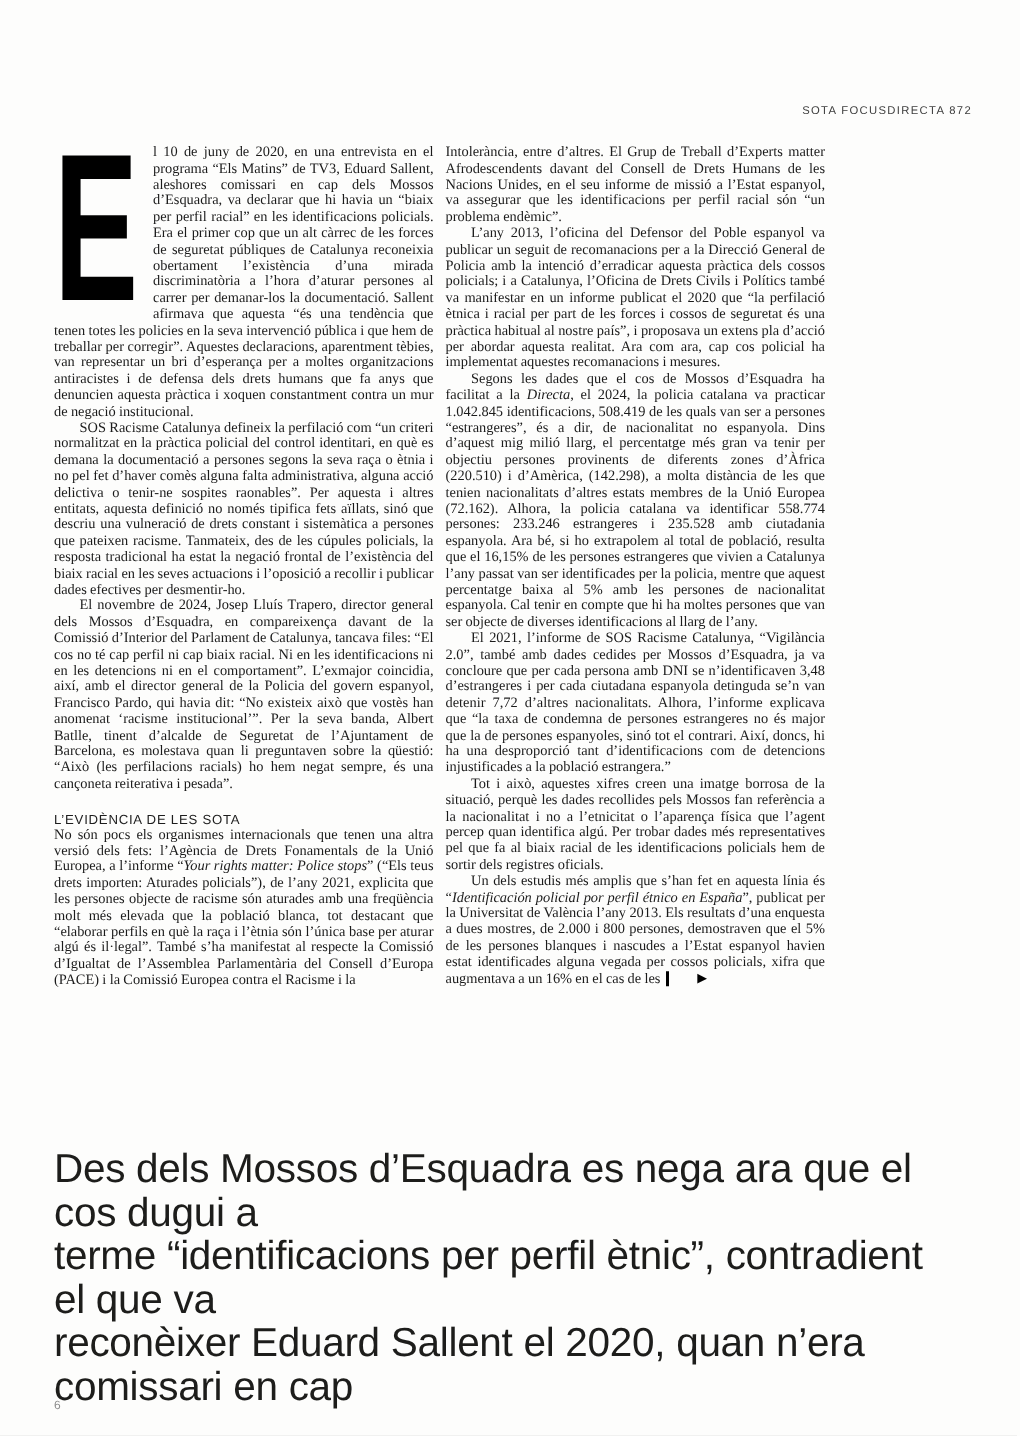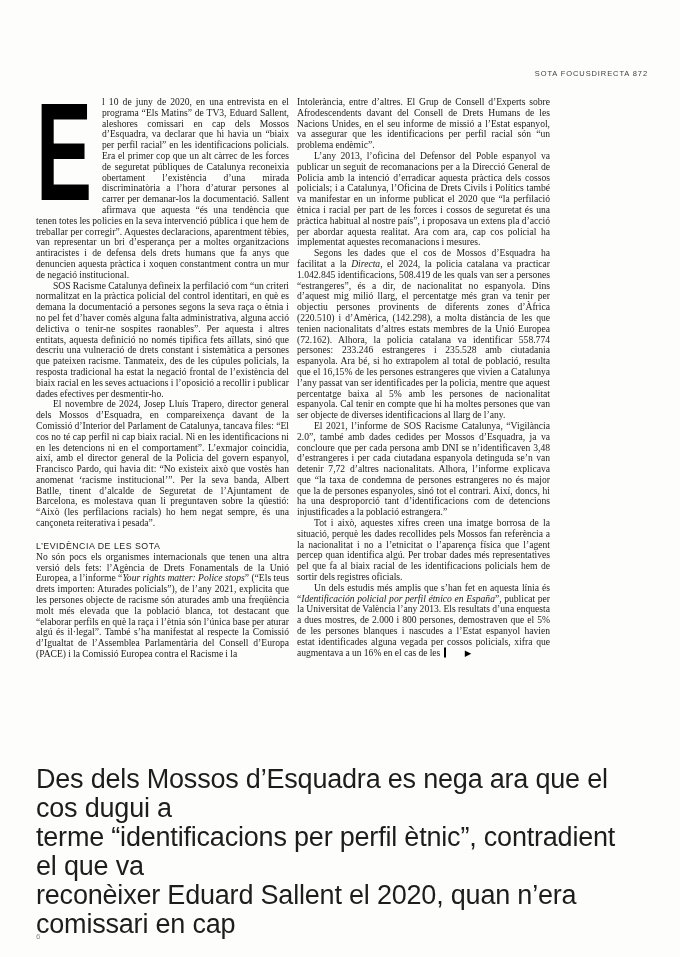--- a/index.html
+++ b/index.html
@@ -63,21 +63,21 @@
 
   <div class="columns">
     <div class="col">
         <p class="para"><span class="dropcap">E</span>l 10 de juny de 2020, en una entrevista en el programa “Els Matins” de TV3, Eduard Sallent, aleshores comissari en cap dels Mossos d’Esquadra, va declarar que hi havia un “biaix per perfil racial” en les identificacions policials. Era el primer cop que un alt càrrec de les forces de seguretat públiques de Catalunya reconeixia obertament l’existència d’una mirada discriminatòria a l’hora d’aturar persones al carrer per demanar-los la documentació. Sallent afirmava que aquesta “és una tendència que tenen totes les policies en la seva intervenció pública i que hem de treballar per corregir”. Aquestes declaracions, aparentment tèbies, van representar un bri d’esperança per a moltes organitzacions antiracistes i de defensa dels drets humans que fa anys que denuncien aquesta pràctica i xoquen constantment contra un mur de negació institucional.</p>
         <p class="para indent">SOS Racisme Catalunya defineix la perfilació com “un criteri normalitzat en la pràctica policial del control identitari, en què es demana la documentació a persones segons la seva raça o ètnia i no pel fet d’haver comès alguna falta administrativa, alguna acció delictiva o tenir-ne sospites raonables”. Per aquesta i altres entitats, aquesta definició no només tipifica fets aïllats, sinó que descriu una vulneració de drets constant i sistemàtica a persones que pateixen racisme. Tanmateix, des de les cúpules policials, la resposta tradicional ha estat la negació frontal de l’existència del biaix racial en les seves actuacions i l’oposició a recollir i publicar dades efectives per desmentir-ho.</p>
         <p class="para indent">El novembre de 2024, Josep Lluís Trapero, director general dels Mossos d’Esquadra, en compareixença davant de la Comissió d’Interior del Parlament de Catalunya, tancava files: “El cos no té cap perfil ni cap biaix racial. Ni en les identificacions ni en les detencions ni en el comportament”. L’exmajor coincidia, així, amb el director general de la Policia del govern espanyol, Francisco Pardo, qui havia dit: “No existeix això que vostès han anomenat ‘racisme institucional’”. Per la seva banda, Albert Batlle, tinent d’alcalde de Seguretat de l’Ajuntament de Barcelona, es molestava quan li preguntaven sobre la qüestió: “Això (les perfilacions racials) ho hem negat sempre, és una cançoneta reiterativa i pesada”.</p>
         <h3 class="subhead">L’EVIDÈNCIA DE LES SOTA</h3>
         <p class="para">No són pocs els organismes internacionals que tenen una altra versió dels fets: l’Agència de Drets Fonamentals de la Unió Europea, a l’informe “<em>Your rights matter: Police stops</em>” (“Els teus drets importen: Aturades policials”), de l’any 2021, explicita que les persones objecte de racisme són aturades amb una freqüència molt més elevada que la població blanca, tot destacant que “elaborar perfils en què la raça i l’ètnia són l’única base per aturar algú és il·legal”. També s’ha manifestat al respecte la Comissió d’Igualtat de l’Assemblea Parlamentària del Consell d’Europa (PACE) i la Comissió Europea contra el Racisme i la</p>
       </div>
     <div class="col">
-        <p class="para">Intolerància, entre d’altres. El Grup de Consell d’Experts sobre Afrodescendents davant del Consell de Drets Humans de les Nacions Unides, en el seu informe de missió a l’Estat espanyol, va assegurar que les identificacions per perfil racial són “un problema endèmic”.</p>
+        <p class="para">Intolerància, entre d’altres. El Grup de Treball d’Experts matter Afrodescendents davant del Consell de Drets Humans de les Nacions Unides, en el seu informe de missió a l’Estat espanyol, va assegurar que les identificacions per perfil racial són “un problema endèmic”.</p>
         <p class="para indent">L’any 2013, l’oficina del Defensor del Poble espanyol va publicar un seguit de recomanacions per a la Direcció General de Policia amb la intenció d’erradicar aquesta pràctica dels cossos policials; i a Catalunya, l’Oficina de Drets Civils i Polítics també va manifestar en un informe publicat el 2020 que “la perfilació ètnica i racial per part de les forces i cossos de seguretat és una pràctica habitual al nostre país”, i proposava un extens pla d’acció per abordar aquesta realitat. Ara com ara, cap cos policial ha implementat aquestes recomanacions i mesures.</p>
         <p class="para indent">Segons les dades que el cos de Mossos d’Esquadra ha facilitat a la <em>Directa</em>, el 2024, la policia catalana va practicar 1.042.845 identificacions, 508.419 de les quals van ser a persones “estrangeres”, és a dir, de nacionalitat no espanyola. Dins d’aquest mig milió llarg, el percentatge més gran va tenir per objectiu persones provinents de diferents zones d’Àfrica (220.510) i d’Amèrica, (142.298), a molta distància de les que tenien nacionalitats d’altres estats membres de la Unió Europea (72.162). Alhora, la policia catalana va identificar 558.774 persones: 233.246 estrangeres i 235.528 amb ciutadania espanyola. Ara bé, si ho extrapolem al total de població, resulta que el 16,15% de les persones estrangeres que vivien a Catalunya l’any passat van ser identificades per la policia, mentre que aquest percentatge baixa al 5% amb les persones de nacionalitat espanyola. Cal tenir en compte que hi ha moltes persones que van ser objecte de diverses identificacions al llarg de l’any.</p>
         <p class="para indent">El 2021, l’informe de SOS Racisme Catalunya, “Vigilància 2.0”, també amb dades cedides per Mossos d’Esquadra, ja va concloure que per cada persona amb DNI se n’identificaven 3,48 d’estrangeres i per cada ciutadana espanyola detinguda se’n van detenir 7,72 d’altres nacionalitats. Alhora, l’informe explicava que “la taxa de condemna de persones estrangeres no és major que la de persones espanyoles, sinó tot el contrari. Així, doncs, hi ha una desproporció tant d’identificacions com de detencions injustificades a la població estrangera.”</p>
         <p class="para indent">Tot i això, aquestes xifres creen una imatge borrosa de la situació, perquè les dades recollides pels Mossos fan referència a la nacionalitat i no a l’etnicitat o l’aparença física que l’agent percep quan identifica algú. Per trobar dades més representatives pel que fa al biaix racial de les identificacions policials hem de sortir dels registres oficials.</p>
         <p class="para indent">Un dels estudis més amplis que s’han fet en aquesta línia és “<em>Identificación policial por perfil étnico en España</em>”, publicat per la Universitat de València l’any 2013. Els resultats d’una enquesta a dues mostres, de 2.000 i 800 persones, demostraven que el 5% de les persones blanques i nascudes a l’Estat espanyol havien estat identificades alguna vegada per cossos policials, xifra que augmentava a un 16% en el cas de les<span class="cont-marker">▶</span></p>
       </div>
   </div>
 
   <div class="pullquote">Des dels Mossos d’Esquadra es nega ara que el cos dugui a
 terme “identificacions per perfil ètnic”, contradient el que va

